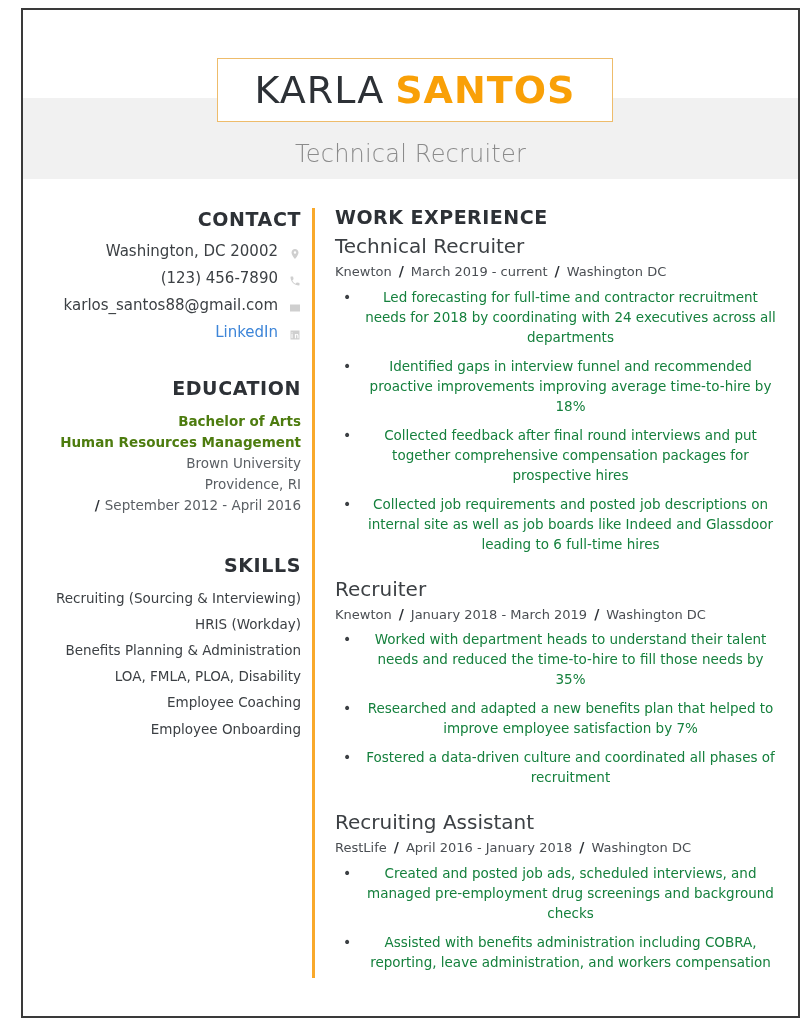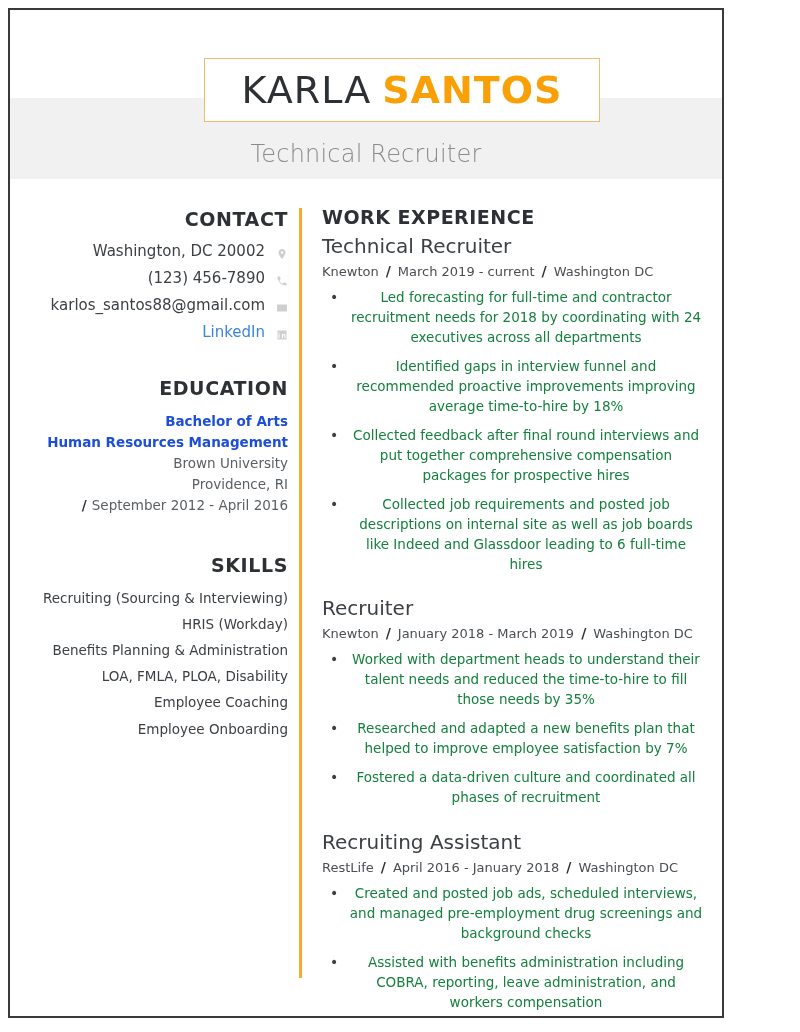--- a/index.html
+++ b/index.html
@@ -9,23 +9,23 @@
   }
   body {
     width: 800px;
     height: 1032px;
     font-family: "DejaVu Sans", sans-serif;
     -webkit-font-smoothing: antialiased;
   }
 
   .page {
     position: absolute;
-    left: 8px;
+    left: 21px;
     top: 8px;
-    width: 716px;
+    width: 779px;
     height: 1010px;
     border: 2px solid #3a3a3a;
     background: #ffffff;
     box-sizing: border-box;
     overflow: hidden;
   }
 
   
   .header {
     position: relative;
@@ -134,21 +134,21 @@
     justify-content: center;
     color: #cfcfcf;
   }
   .contact-icon svg { display: block; fill: #cfcfcf; }
 
   .edu-line {
     font-size: 13.5px;
     color: #3c4044;
     line-height: 1.55;
   }
-  .edu-line.bold { font-weight: 700; color: #1d4ed8; }
+  .edu-line.bold { font-weight: 700; color: #4d7c0f; }
   .edu-line.muted { color: #5a5f64; }
   .slash {
     font-weight: 700;
     color: #2d3136;
     margin-right: 5px;
   }
 
   .skill-line {
     font-size: 13.5px;
     color: #3c4044;

